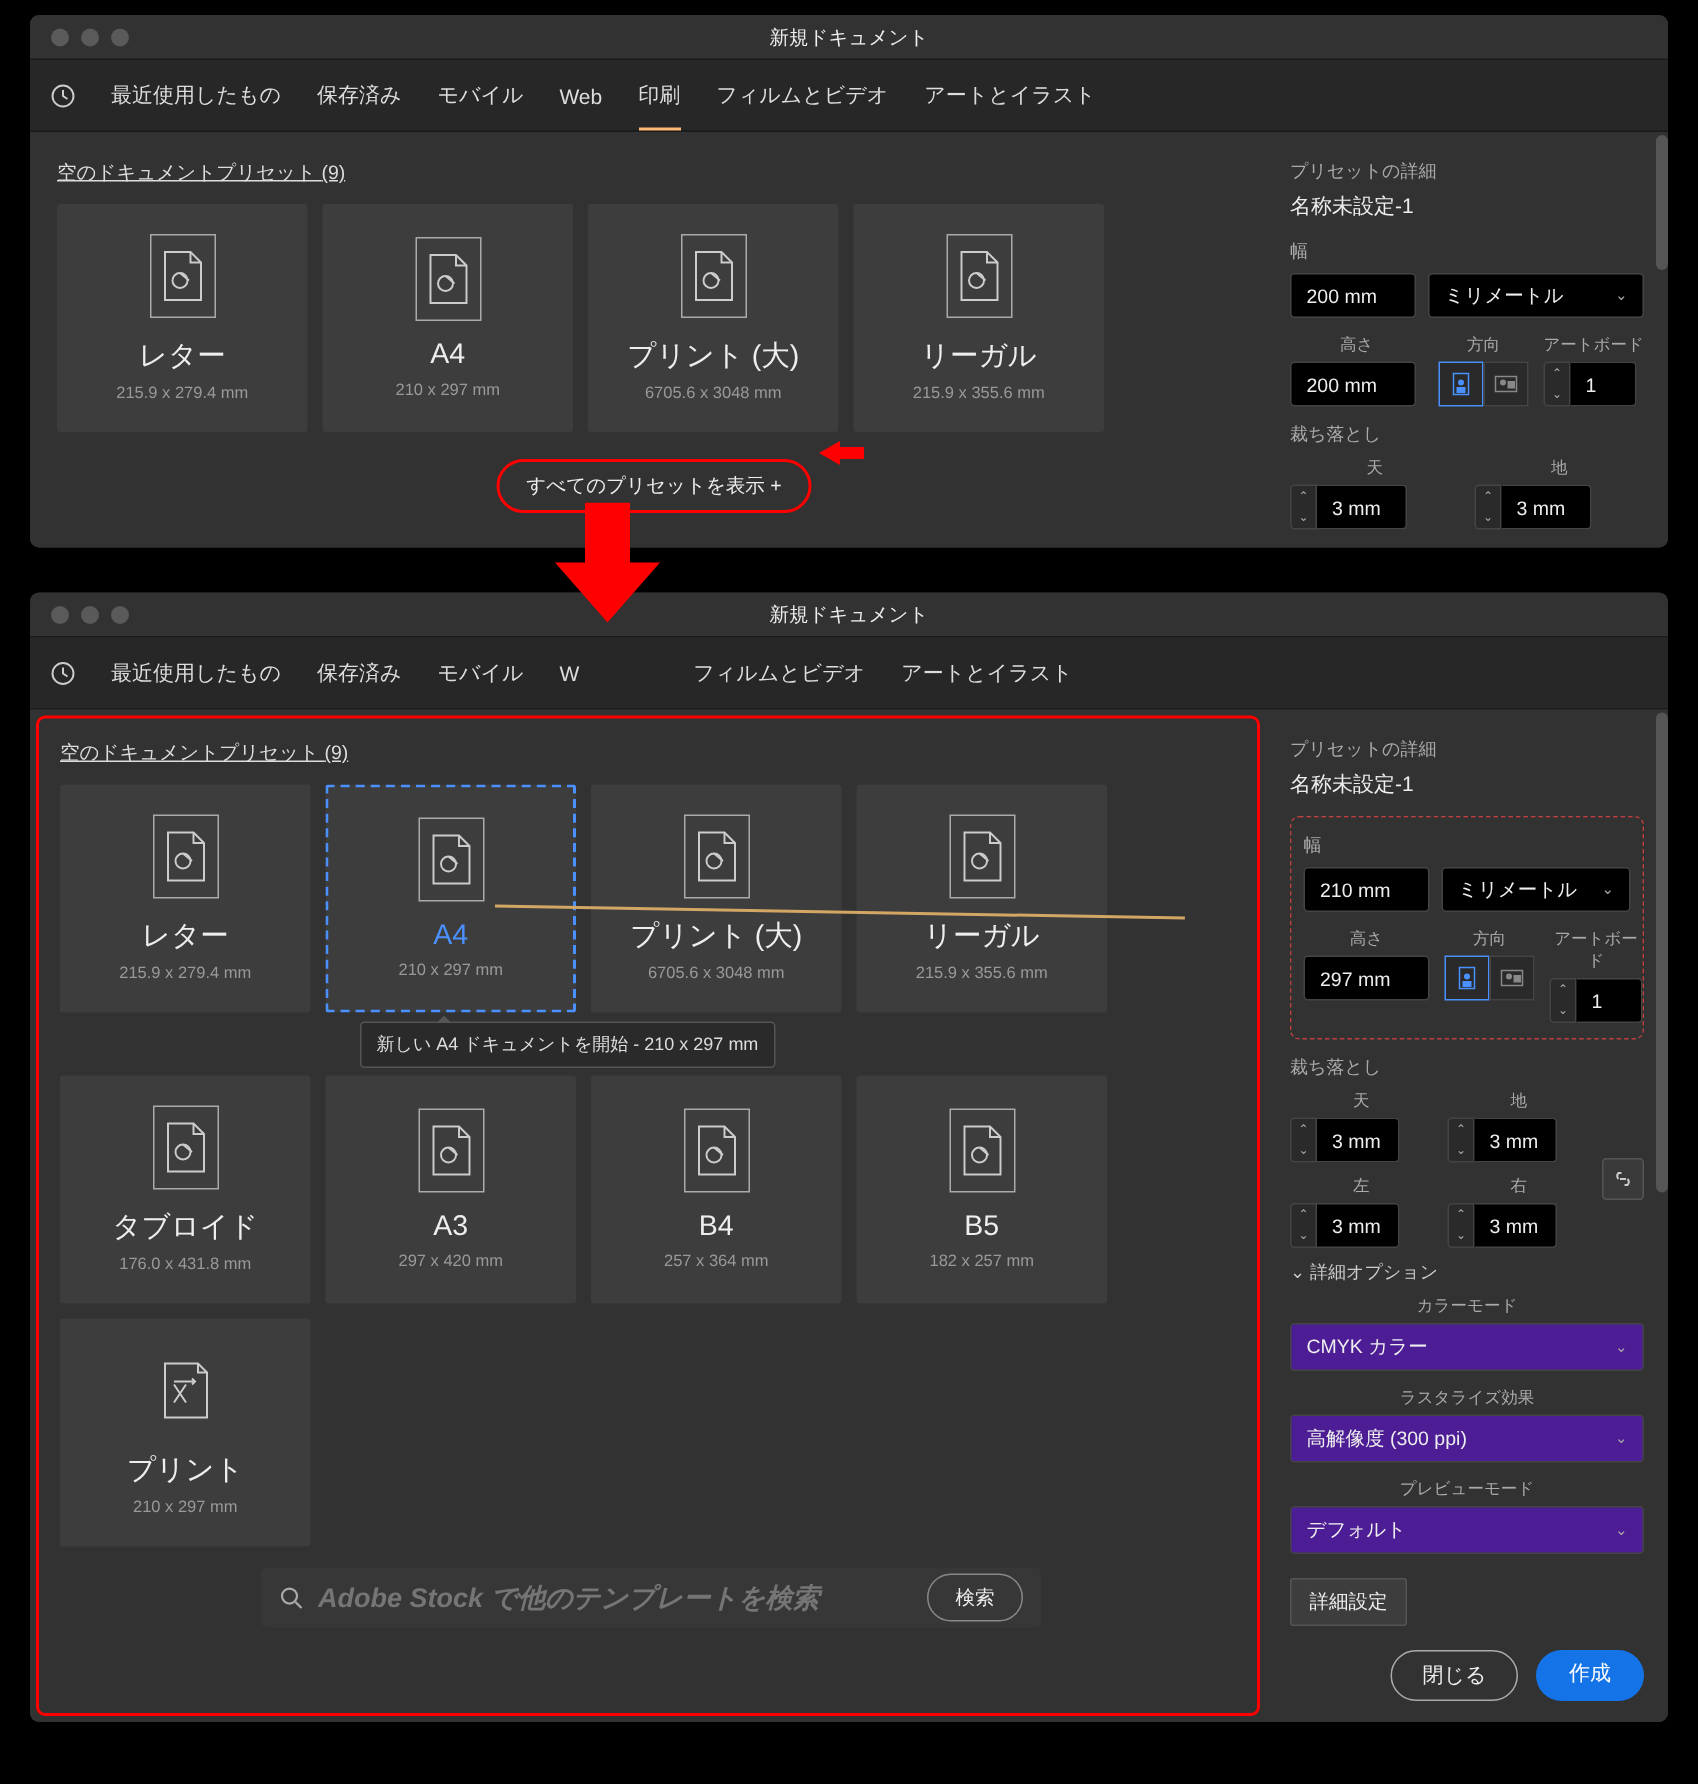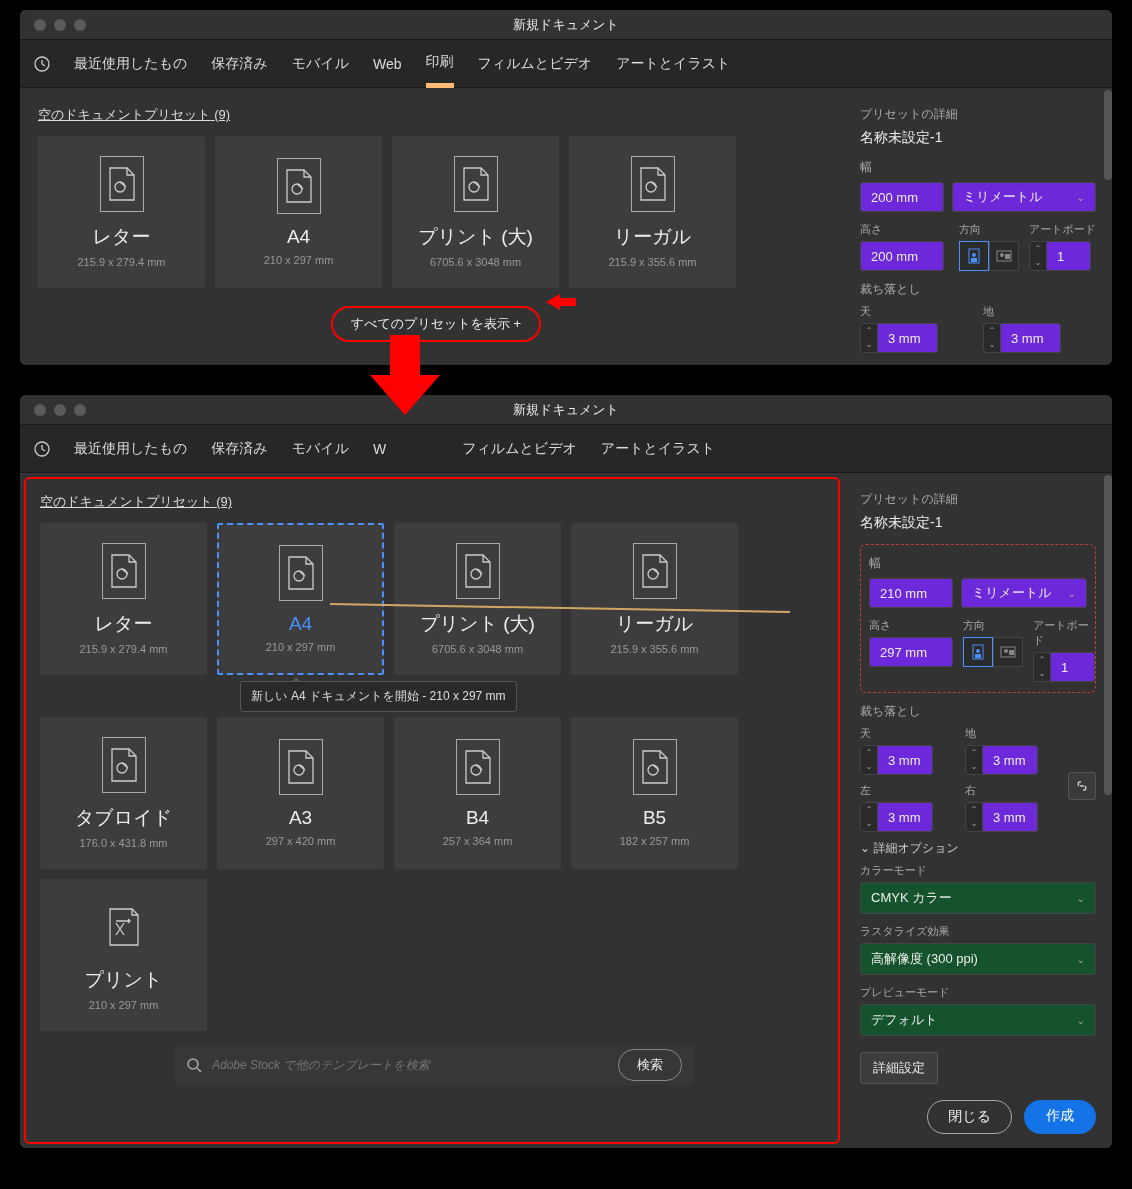--- a/index.html
+++ b/index.html
@@ -41,21 +41,21 @@
     align-items: center;
     padding: 0 14px;
     height: 48px;
     gap: 24px;
     border-bottom: 1px solid #1a1a1a;
     color: #ddd;
     font-size: 14px;
   }
   .tabs .clock-icon { width: 16px; height: 16px; }
   .tab-item { cursor: pointer; padding: 14px 0; }
-  .tab-item.active { border-bottom: 6px solid #fdba74; padding-bottom: 12px; font-weight: 500; }
+  .tab-item.active { border-bottom: 2px solid #fdba74; padding-bottom: 12px; font-weight: 500; }
   .dialog-body {
     display: flex;
     background: #323232;
     position: relative;
   }
   .left-col { flex: 1; padding: 18px 10px 18px 18px; display:flex; flex-direction:column;}
   .right-col { width: 268px; padding: 14px 16px; }
   .section-title { color: #ddd; font-size: 13px; margin-bottom: 12px; text-decoration: underline; }
   .preset-grid {
     display: flex;
@@ -107,21 +107,21 @@
     width: 30px; height: 20px;
   }
   .scrollbar {
     position:absolute; right:0; top:0; width:8px; height:100%;
   }
   .scrollbar .thumb { background:#555; width:8px; border-radius:4px; }
   .right-label { color:#aaa; font-size:12px; margin-bottom:6px; margin-top:4px;}
   .preset-name { color:#eee; font-size:14px; margin-bottom:12px;}
   .field-row { display:flex; gap:8px; align-items:center; margin-bottom:10px;}
   .input-box {
-    background:#6d28d9; border:1px solid #444; border-radius:3px;
+    background:#000000; border:1px solid #444; border-radius:3px;
     height:30px; display:flex; align-items:center; padding:0 10px;
     color:#eee; font-size:13px;
   }
   .input-box.w80 { width:84px; }
   .input-box.w160 { flex:1; justify-content:space-between;text-align:right;}
   .input-chevron { color:#aaa; font-size:10px; }
   .orient-group { display:flex; gap:0; }
   .orient-btn {
     width:30px; height:30px; background:#2a2a2a; border:1px solid #444;
     display:flex; align-items:center; justify-content:center; cursor:pointer;
@@ -130,45 +130,46 @@
   .spinner {
     width:18px; display:flex; flex-direction:column; background:#2a2a2a;
     border:1px solid #444; border-radius:3px;
   }
   .spinner .up, .spinner .down { height:14px; text-align:center; font-size:8px; color:#aaa; line-height:14px; cursor:pointer;}
   .spin-input { display:flex; }
   .spin-input .input-box { border-radius: 0 3px 3px 0; border-left:none;}
   .spin-input .spinner { border-radius:3px 0 0 3px;}
   .col-group { display:flex; gap:10px; }
   .col-half { flex:1; }
-  .sub-label { color:#aaa; font-size:11px; margin-bottom:4px;}
+  .sub-label { color:#aaa; font-size:11px; margin-bottom:4px;text-align:center;}
   .details-toggle { color:#ccc; font-size:12px; margin:8px 0 6px; cursor:pointer;}
   .select-box {
-    background:#14532d; border:1px solid #444; border-radius:3px;
+    background:#4c1d95; border:1px solid #444; border-radius:3px;
     height:32px; display:flex; align-items:center; justify-content:space-between;
     padding:0 10px; color:#eee; font-size:13px; margin-bottom:10px; cursor:pointer;
   }
   .detail-settings-btn {
     background:#3d3d3d; border:1px solid #555; border-radius:2px;
     padding:6px 12px; color:#eee; font-size:13px; cursor:pointer; display:inline-block;
     margin-top:6px;
   }
   .bottom-bar {
     display:flex; align-items:center; padding: 14px 18px; gap:14px;
   }
   .search-wrap {
     display:flex; align-items:center; gap:10px;
     background: #373737; border-radius:4px;
     flex:1; padding:0 12px; height:40px;
     max-width:520px;
     margin:0 auto;
   }
   .search-field {
-    flex:1; background:transparent; border:none; color:#aaa; font-size:12px;
+    flex:1; background:transparent; border:none; color:#aaa; font-size:18px;
     font-style:italic;
+    font-weight:bold;
   }
   .search-btn {
     border:1px solid #888; border-radius:16px; padding:6px 18px;
     color:#eee; font-size:13px; cursor:pointer;
   }
   .footer-btns { display:flex; gap:12px; justify-content:flex-end; margin-top:16px;}
   .btn-outline {
     border:1px solid #aaa; border-radius:18px; padding:7px 20px;
     color:#eee; font-size:14px; cursor:pointer; background:transparent;
   }

